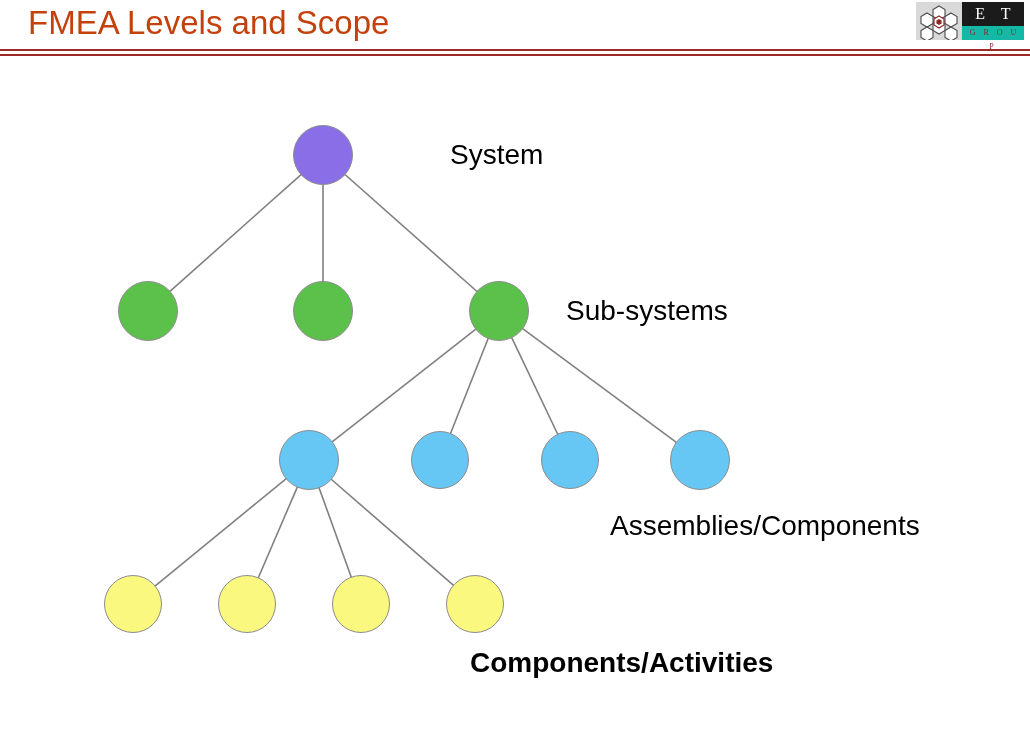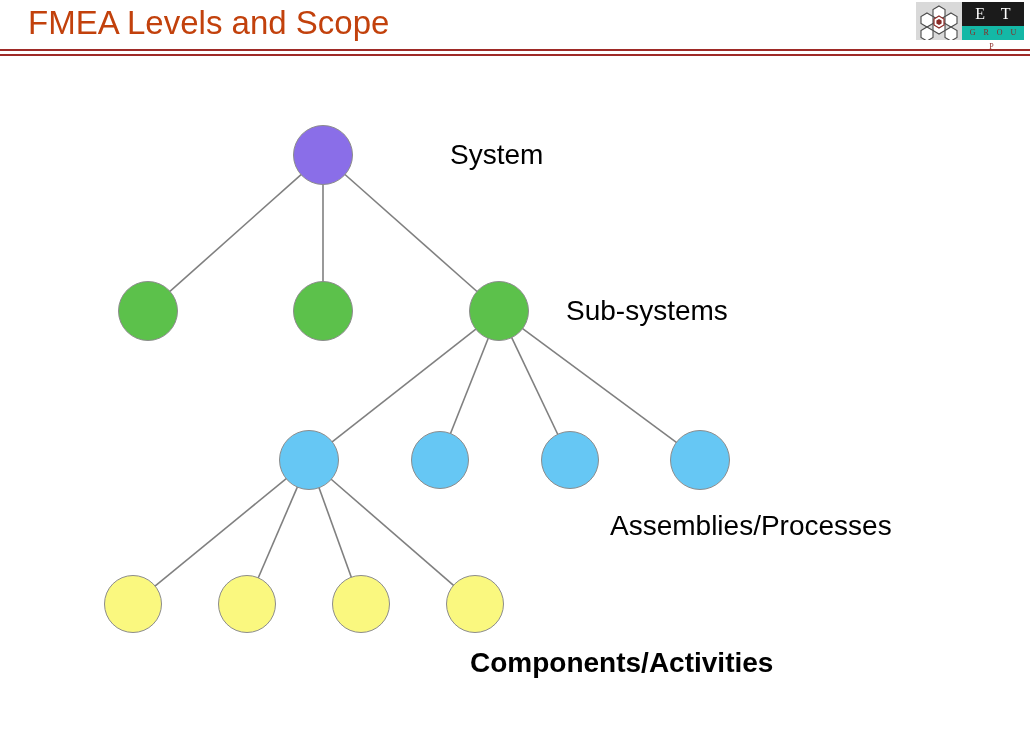--- a/index.html
+++ b/index.html
@@ -183,18 +183,18 @@
         <div class="node" style="left: 541px; top: 375px; width: 58px; height: 58px; background: rgb(102, 199, 244); border-color: rgb(140, 140, 140);"></div>
         <div class="node" style="left: 670px; top: 374px; width: 60px; height: 60px; background: rgb(102, 199, 244); border-color: rgb(140, 140, 140);"></div>
         <div class="node" style="left: 104px; top: 519px; width: 58px; height: 58px; background: rgb(250, 248, 127); border-color: rgb(140, 140, 140);"></div>
         <div class="node" style="left: 218px; top: 519px; width: 58px; height: 58px; background: rgb(250, 248, 127); border-color: rgb(140, 140, 140);"></div>
         <div class="node" style="left: 332px; top: 519px; width: 58px; height: 58px; background: rgb(250, 248, 127); border-color: rgb(140, 140, 140);"></div>
         <div class="node" style="left: 446px; top: 519px; width: 58px; height: 58px; background: rgb(250, 248, 127); border-color: rgb(140, 140, 140);"></div>
       </div>
     <div id="captions-layer">
         <div class="caption" style="left: 450px; top: 82px;">System</div>
         <div class="caption" style="left: 566px; top: 238px;">Sub-systems</div>
-        <div class="caption" style="left: 610px; top: 453px;">Assemblies/Processes</div>
+        <div class="caption" style="left: 610px; top: 453px;">Assemblies/Components</div>
         <div class="caption" style="left: 470px; top: 590px; font-weight: bold;">Components/Activities</div>
       </div>
   </div>
 
 </div>
 
 </body></html>

